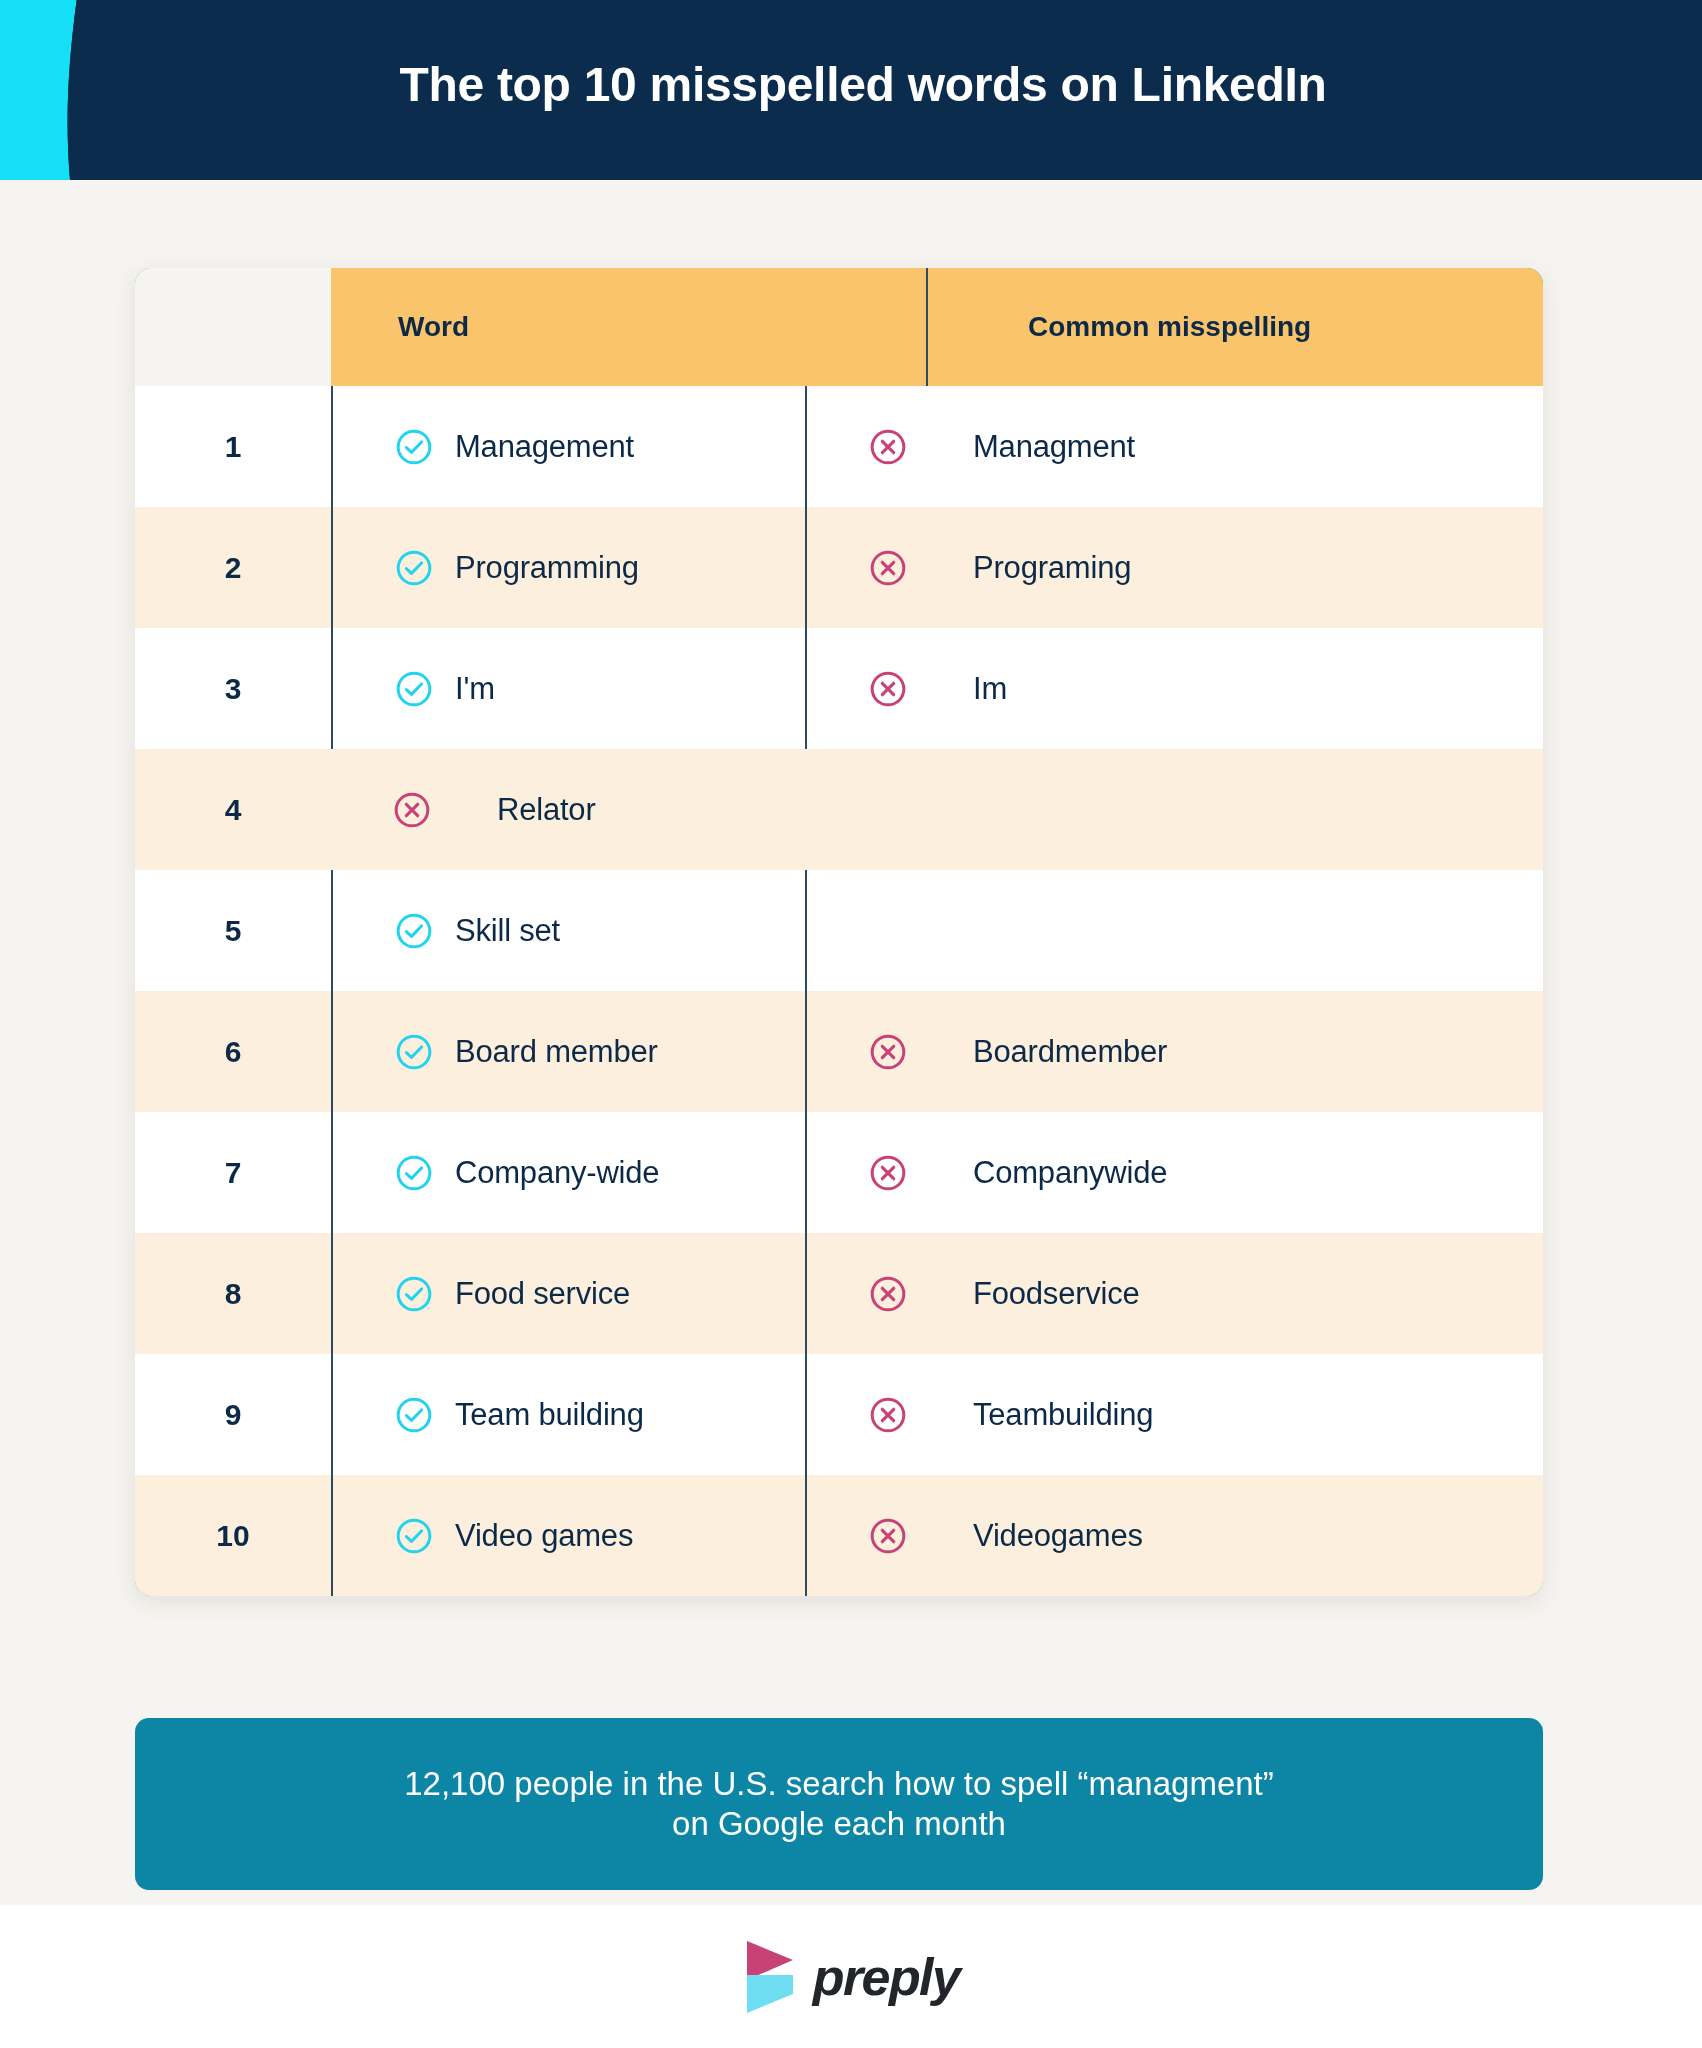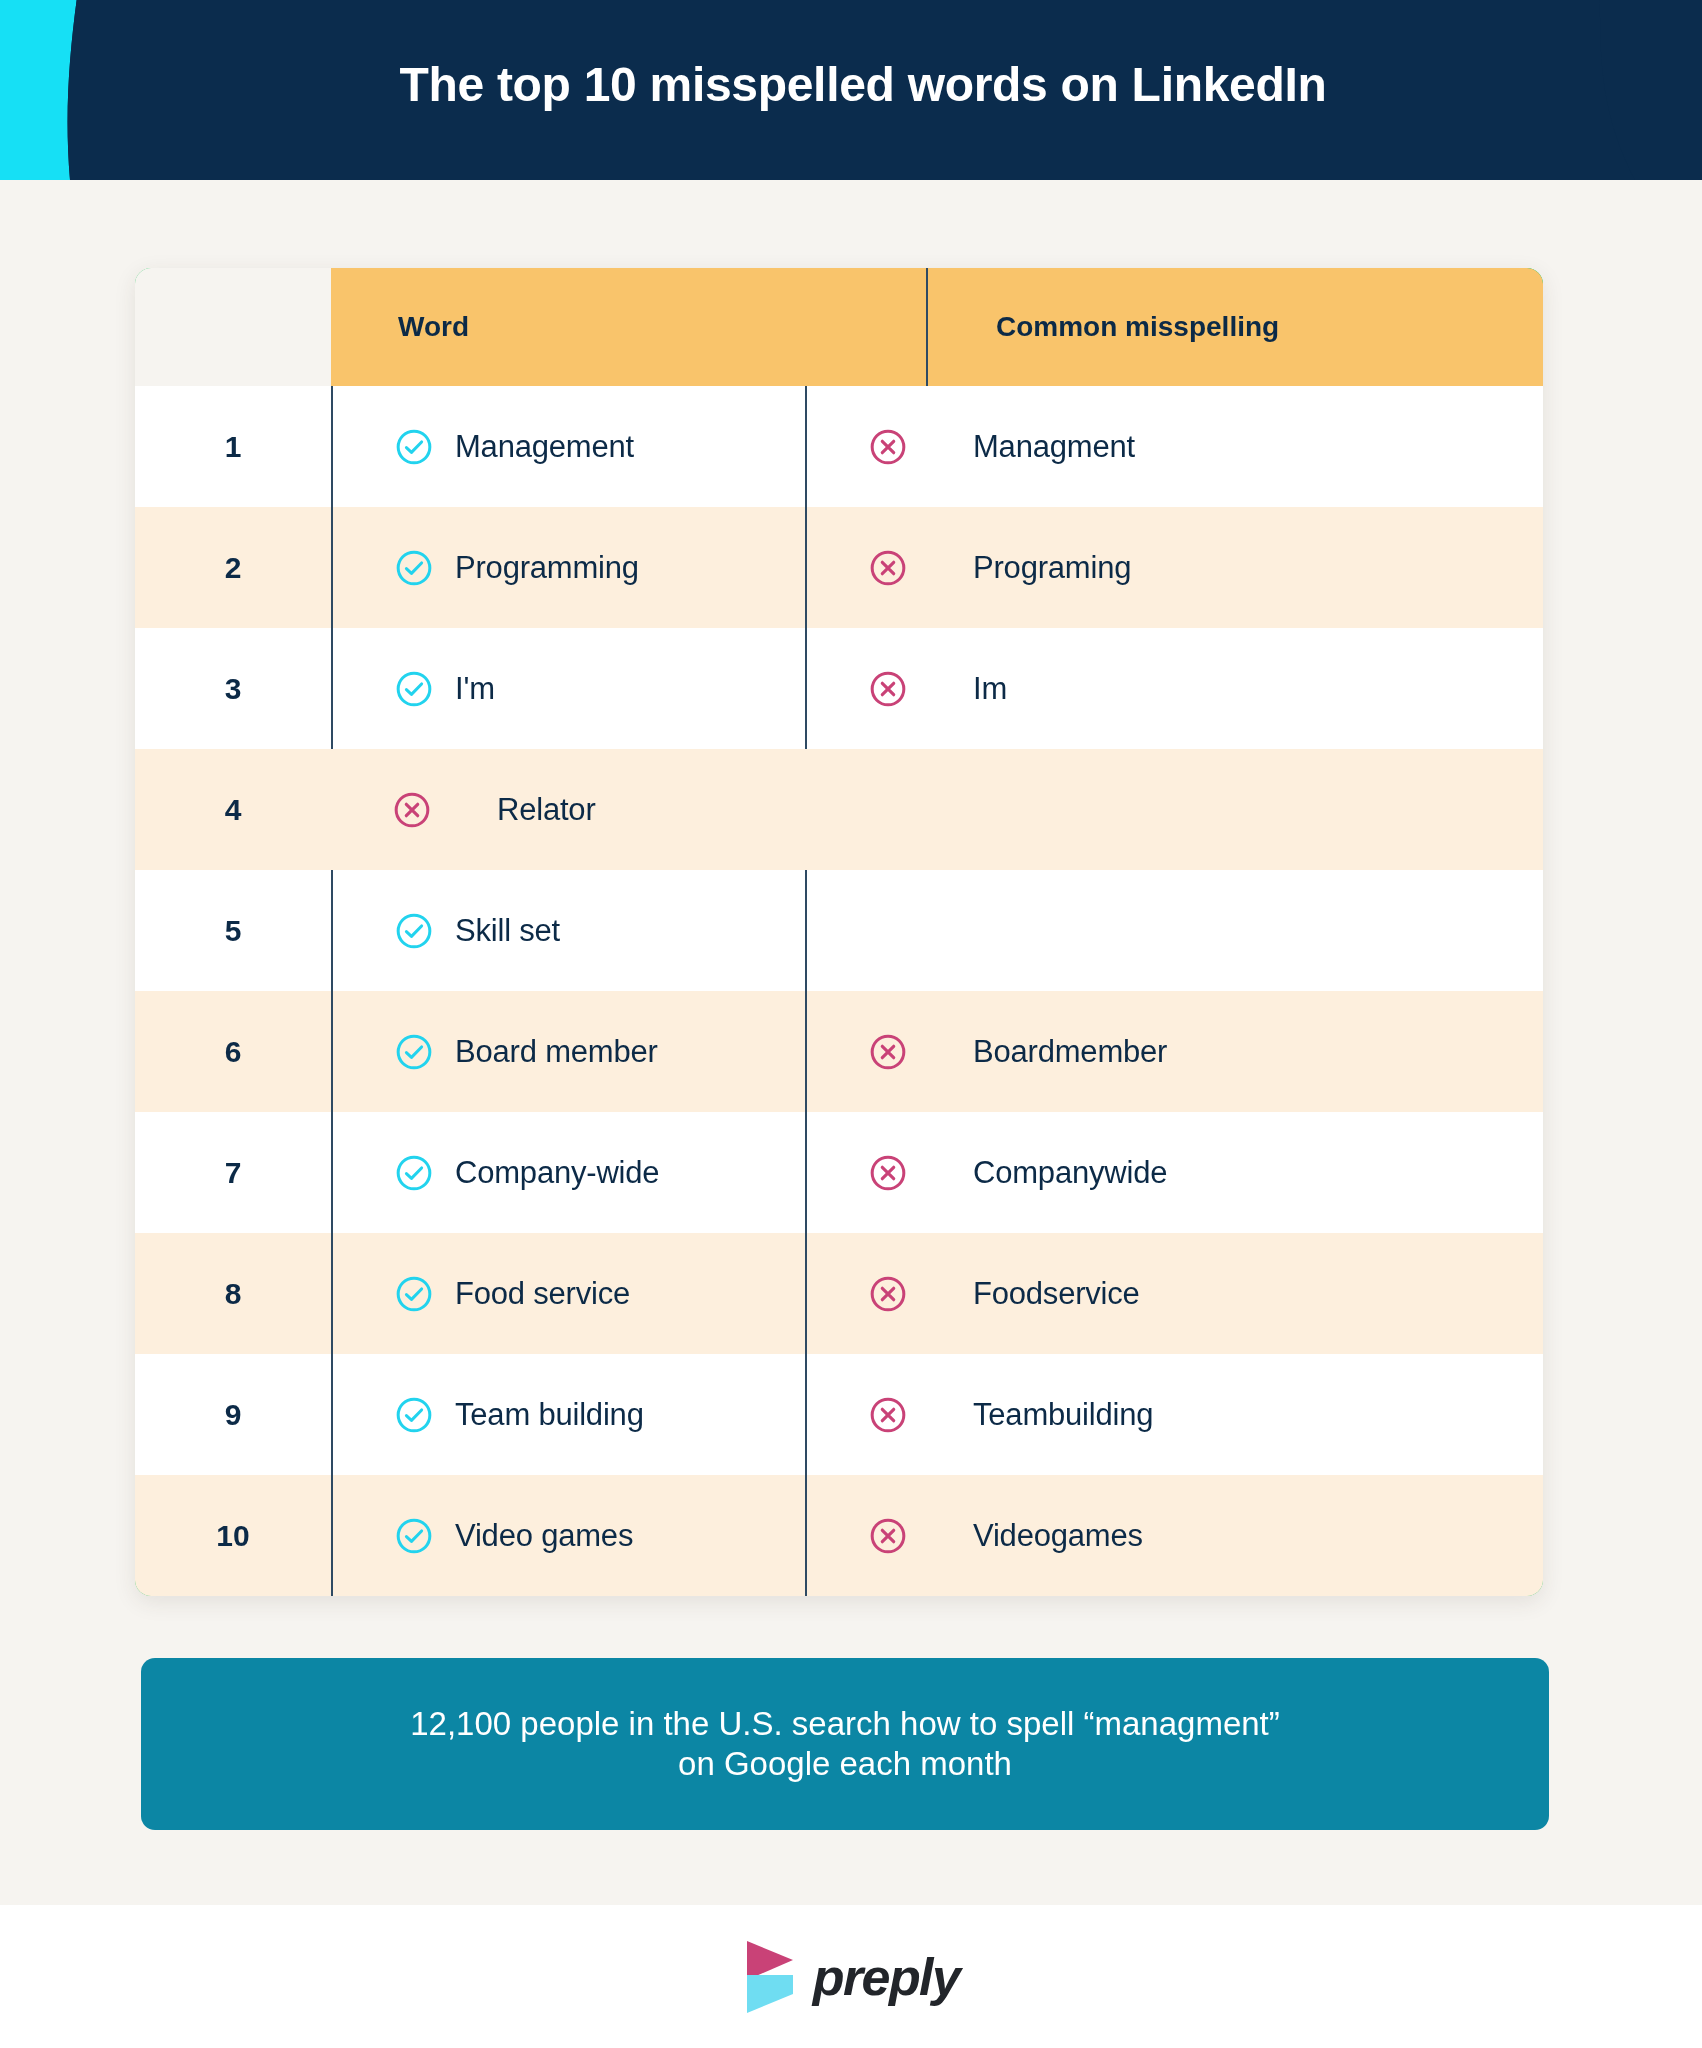--- a/index.html
+++ b/index.html
@@ -94,21 +94,21 @@
     color: #0C2A47;
     box-sizing: border-box;
   }
   .th-word {
     width: 598px;
     padding-left: 68px;
     border-right: 2px solid #2E4A63;
   }
   .th-miss {
     flex: 1;
-    padding-left: 68px;
+    padding-left: 100px;
   }
 
   .trow {
     display: flex;
     height: 121px;
     align-items: stretch;
   }
   .trow.alt { background: #FDEFDD; }
   .trow.plain { background: #ffffff; }
 
@@ -149,30 +149,29 @@
     width: 38px;
     height: 38px;
     flex: 0 0 38px;
     display: block;
   }
 
   
   .callout {
     position: absolute;
     left: 135px;
-    top: 1658px;
+    top: 1718px;
     width: 1408px;
     height: 172px;
     background: #0C86A4;
     border-radius: 14px;
     display: flex;
     align-items: center;
     justify-content: center;
     box-sizing: border-box;
-    margin-left: 6px;
   }
   .callout-text {
     color: #ffffff;
     font-size: 33px;
     line-height: 1.22;
     text-align: center;
     max-width: 1180px;
   }
 
   

